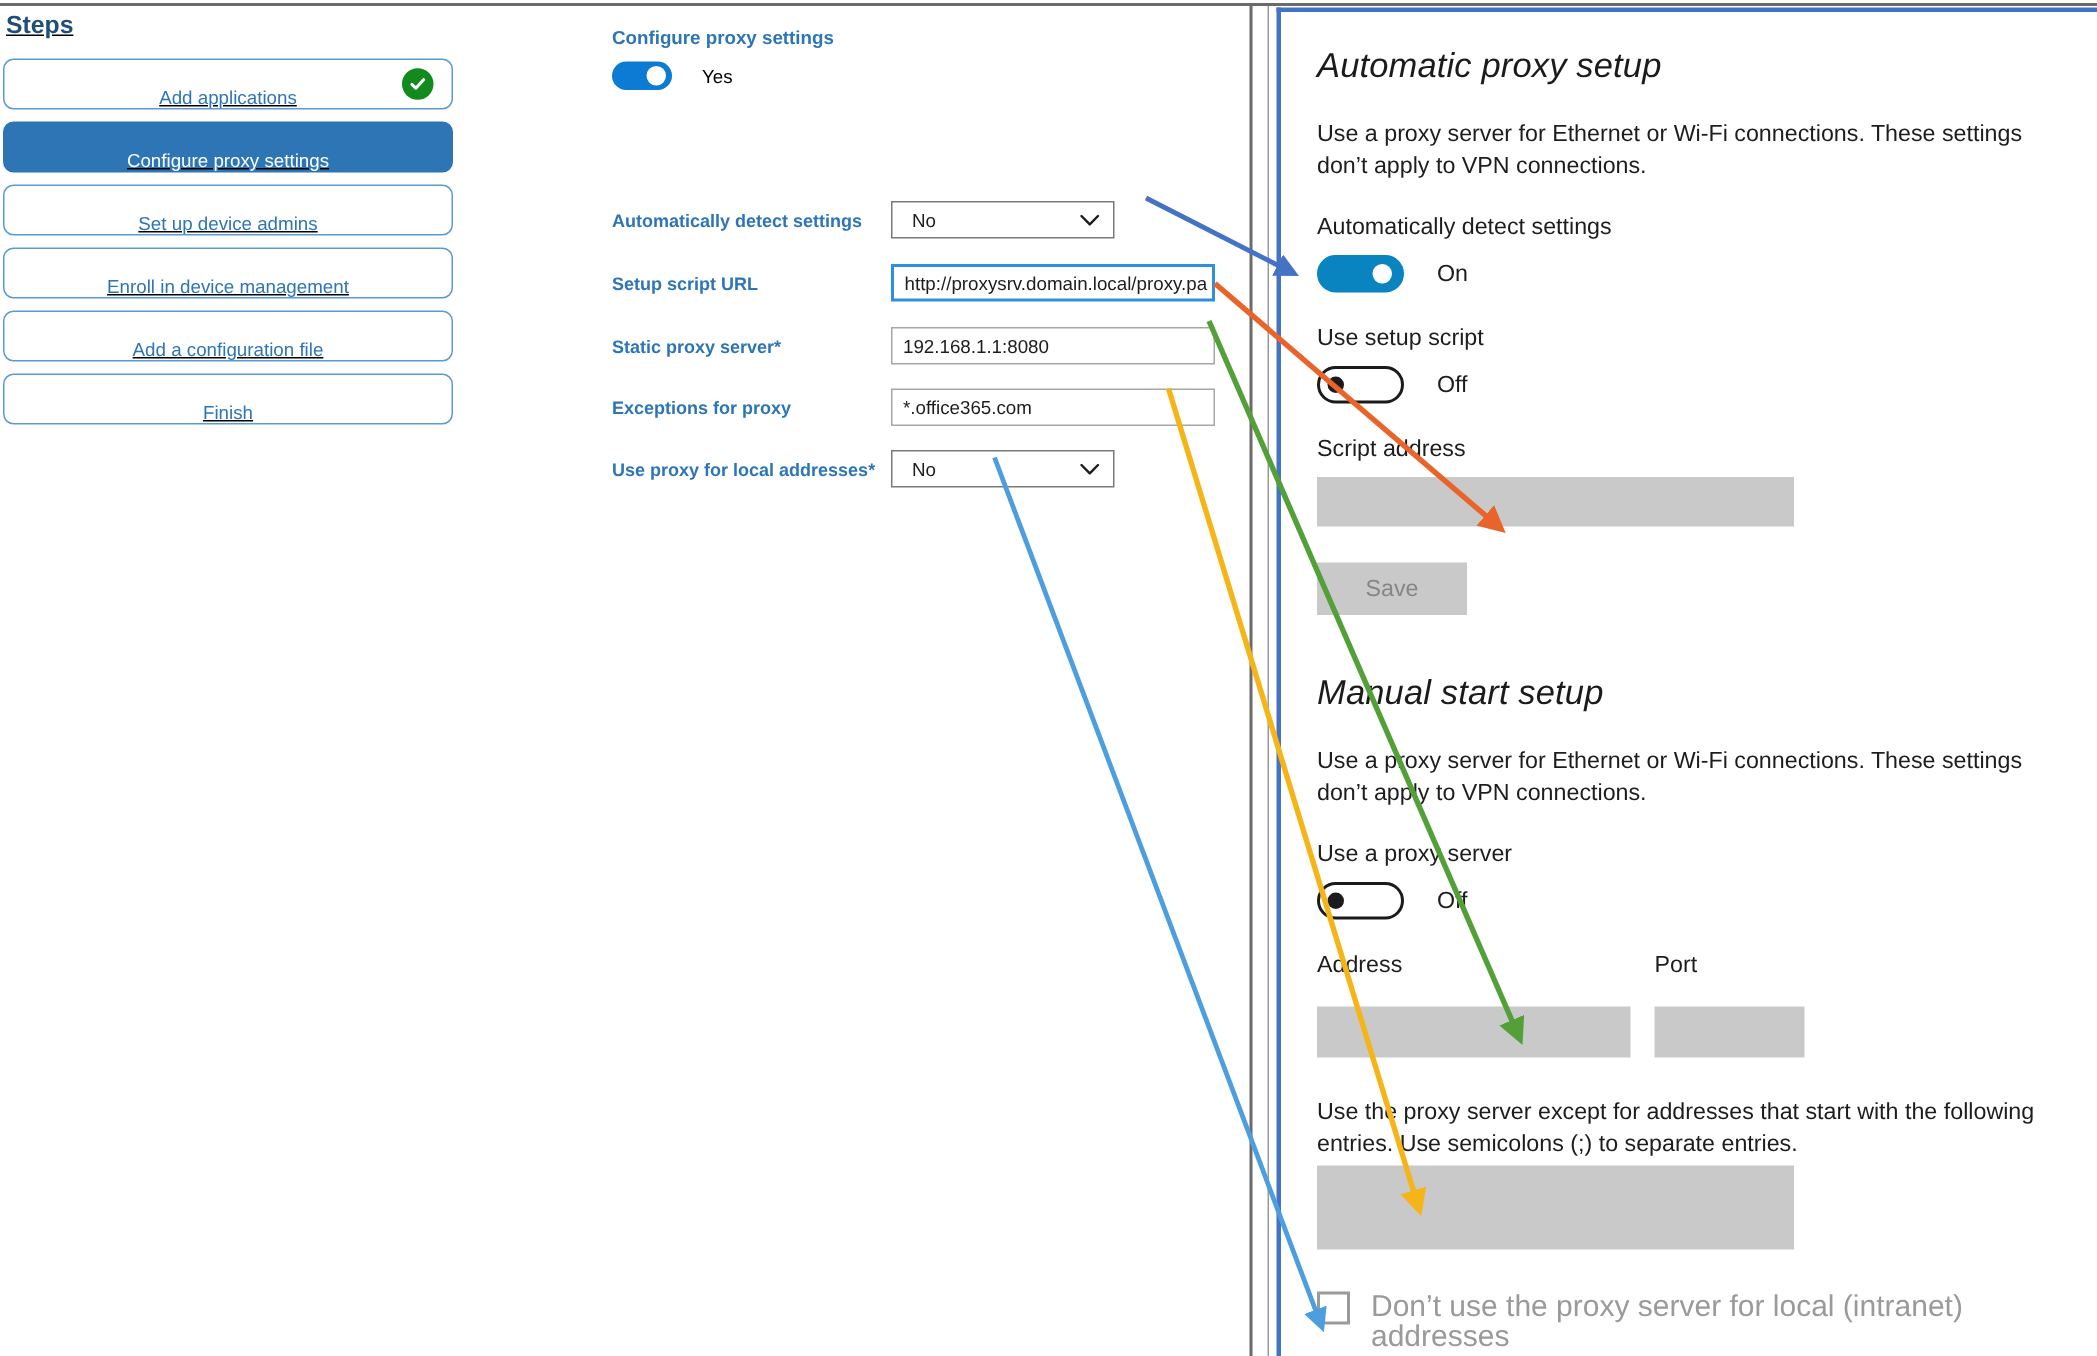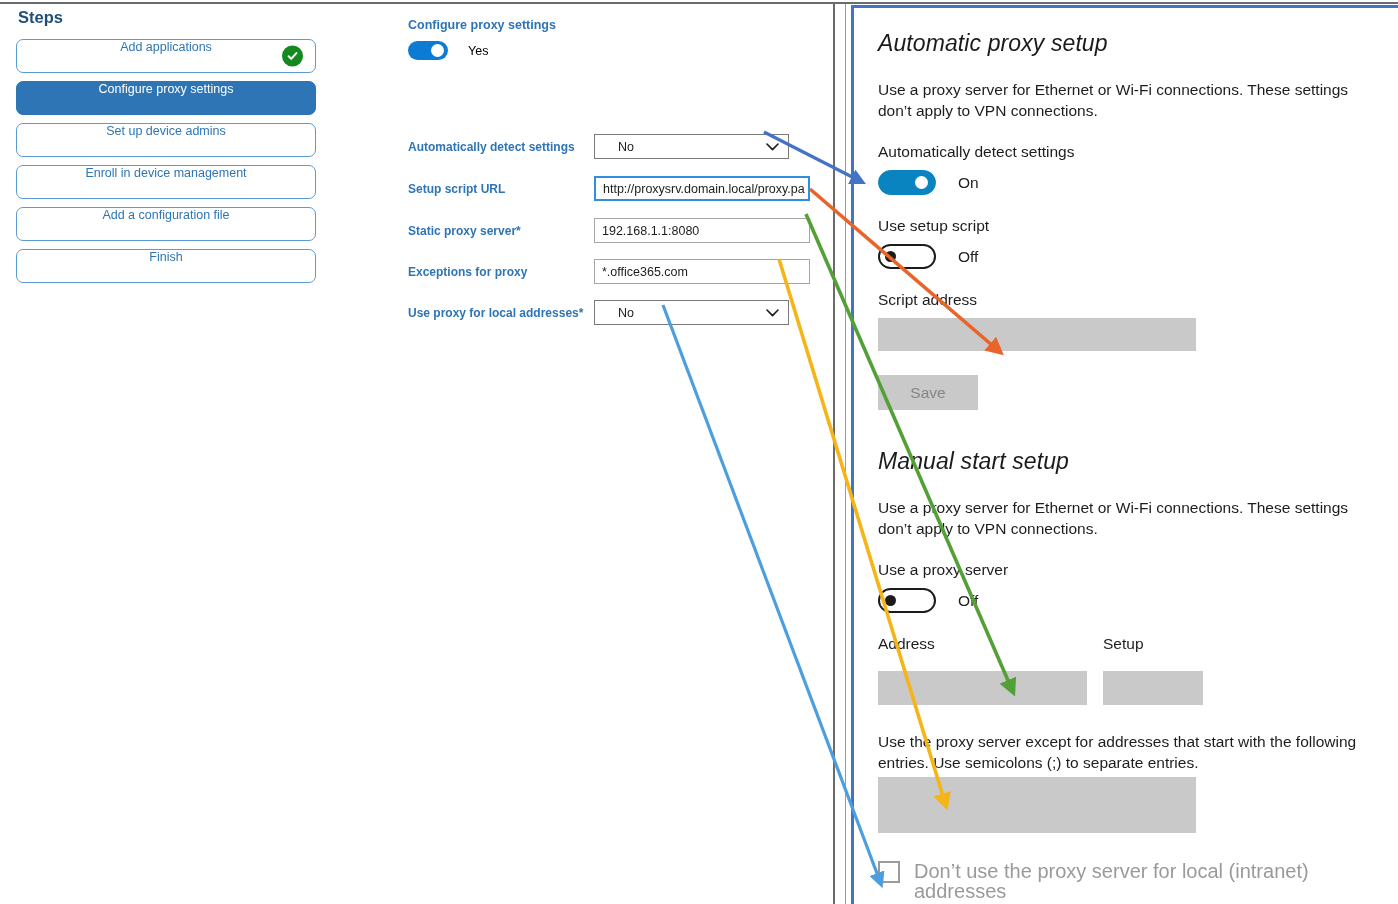--- a/index.html
+++ b/index.html
@@ -49,25 +49,25 @@
   .addr-row{display:flex;gap:16px;margin-bottom:4px;}
   .addr-col .s-label{margin-bottom:18px;}
   .addr-field{width:209px;height:34px;}
   .port-field{width:100px;height:34px;}
   .excep-field{width:318px;height:56px;margin-top:4px;}
   .chk-row{display:flex;align-items:flex-start;gap:14px;margin-top:28px;}
   .chk-box{width:22px;height:22px;border:2px solid #9a9a9a;box-sizing:border-box;background:#fff;flex:none;}
   .chk-label{font-size:20px;color:#9a9a9a;line-height:20px;}
 
   
-  .steps-wrap{position:absolute;left:16px;top:8px;width:300px;}
+  .steps-wrap{position:absolute;left:2px;top:8px;width:300px;text-decoration:underline;}
   .steps-title{font-size:16.5px;font-weight:bold;color:#1f4e79;margin:0 0 12px 2px;}
   .step{
     position:relative;height:32px;border:1px solid #5b9bd5;border-radius:7px;
-    display:flex;align-items:flex-start;justify-content:center;margin-bottom:8px;background:#fff;
+    display:flex;align-items:flex-end;justify-content:center;margin-bottom:8px;background:#fff;
     font-size:12.5px;color:#2e75b6;
   }
   .step.active{background:#2e75b6;border-color:#2e75b6;color:#ffffff;}
   .step .tick{
     position:absolute;right:12px;top:50%;transform:translateY(-50%);
     width:21px;height:21px;border-radius:50%;background:#128a1e;
     display:flex;align-items:center;justify-content:center;
   }
   .step .tick svg{display:block;}
 
@@ -84,22 +84,22 @@
   .flabel .req{color:#2e75b6;font-weight:bold;}
   .fctl{position:relative;}
   .f-input{
     box-sizing:border-box;height:25px;border:1px solid #a6a6a6;background:#fff;
     font-size:12.5px;color:#1d1d1d;display:flex;align-items:center;padding-left:7px;
     width:216px;
   }
   .f-input.focused{border:2px solid #2e8fe0;}
   .f-select{
     box-sizing:border-box;height:25px;border:1px solid #7a7a7a;background:#fff;
-    font-size:12.5px;color:#1d1d1d;display:flex;align-items:center;padding-left:23px;
-    width:195px;position:relative;
+    font-size:12.5px;color:#1d1d1d;display:flex;align-items:center;padding-left:13px;
+    width:149px;position:relative;
   }
   .f-select .chev{position:absolute;right:9px;top:50%;transform:translateY(-50%);}
 
   
   .arrows{position:absolute;left:0;top:0;width:1398px;height:904px;pointer-events:none;}
 </style>
 </head>
 <body>
 
 <div class="stage">
@@ -250,21 +250,21 @@
     </div>
 
     <div class="addr-row">
       <div class="addr-col">
         <div class="s-label">Address</div>
         <div class="grey-box addr-field">
           <span></span>
         </div>
       </div>
       <div class="addr-col">
-        <div class="s-label">Setup</div>
+        <div class="s-label">Port</div>
         <div class="grey-box port-field">
           <span></span>
         </div>
       </div>
     </div>
 
     <div class="s-body" style="margin-top:26px;margin-bottom:0;">Use the proxy server except for addresses that start with the following entries. Use semicolons (;) to separate entries.</div>
     <div class="grey-box excep-field">
       <span></span>
     </div>

